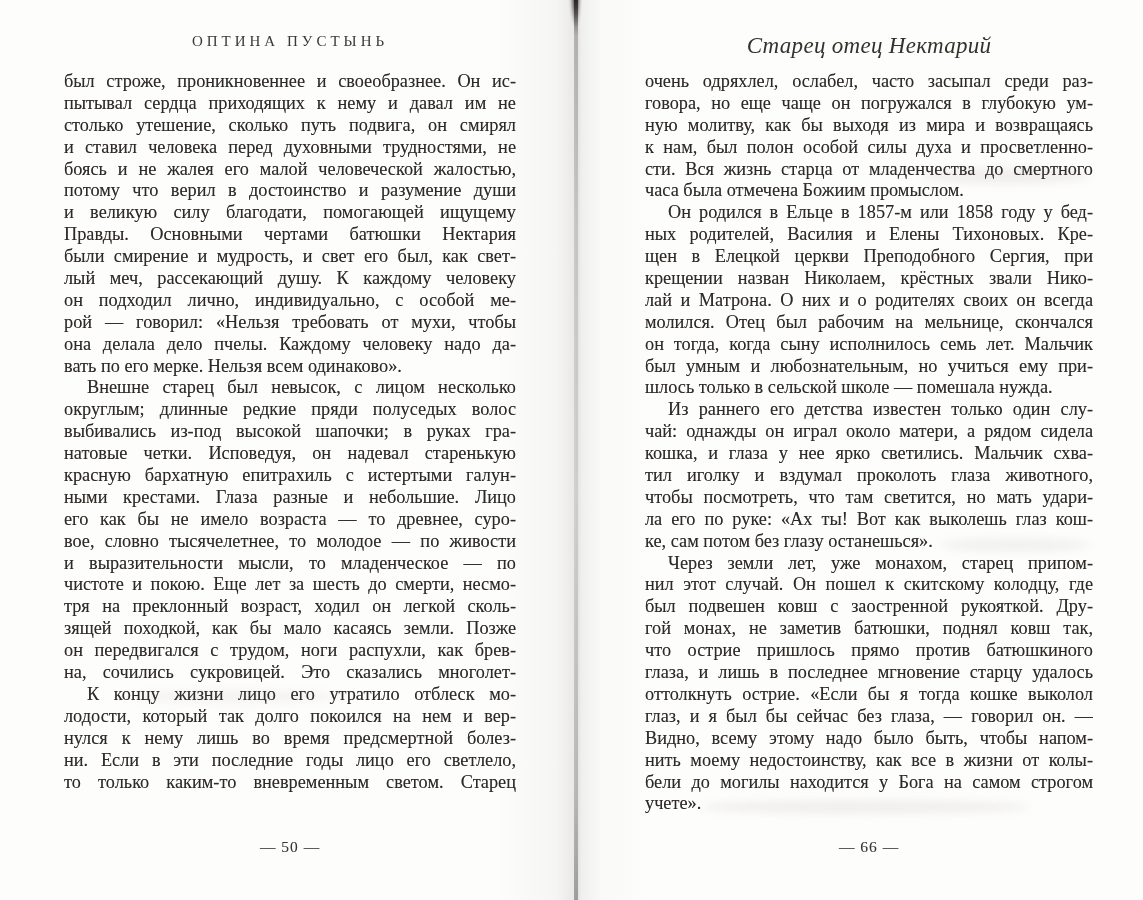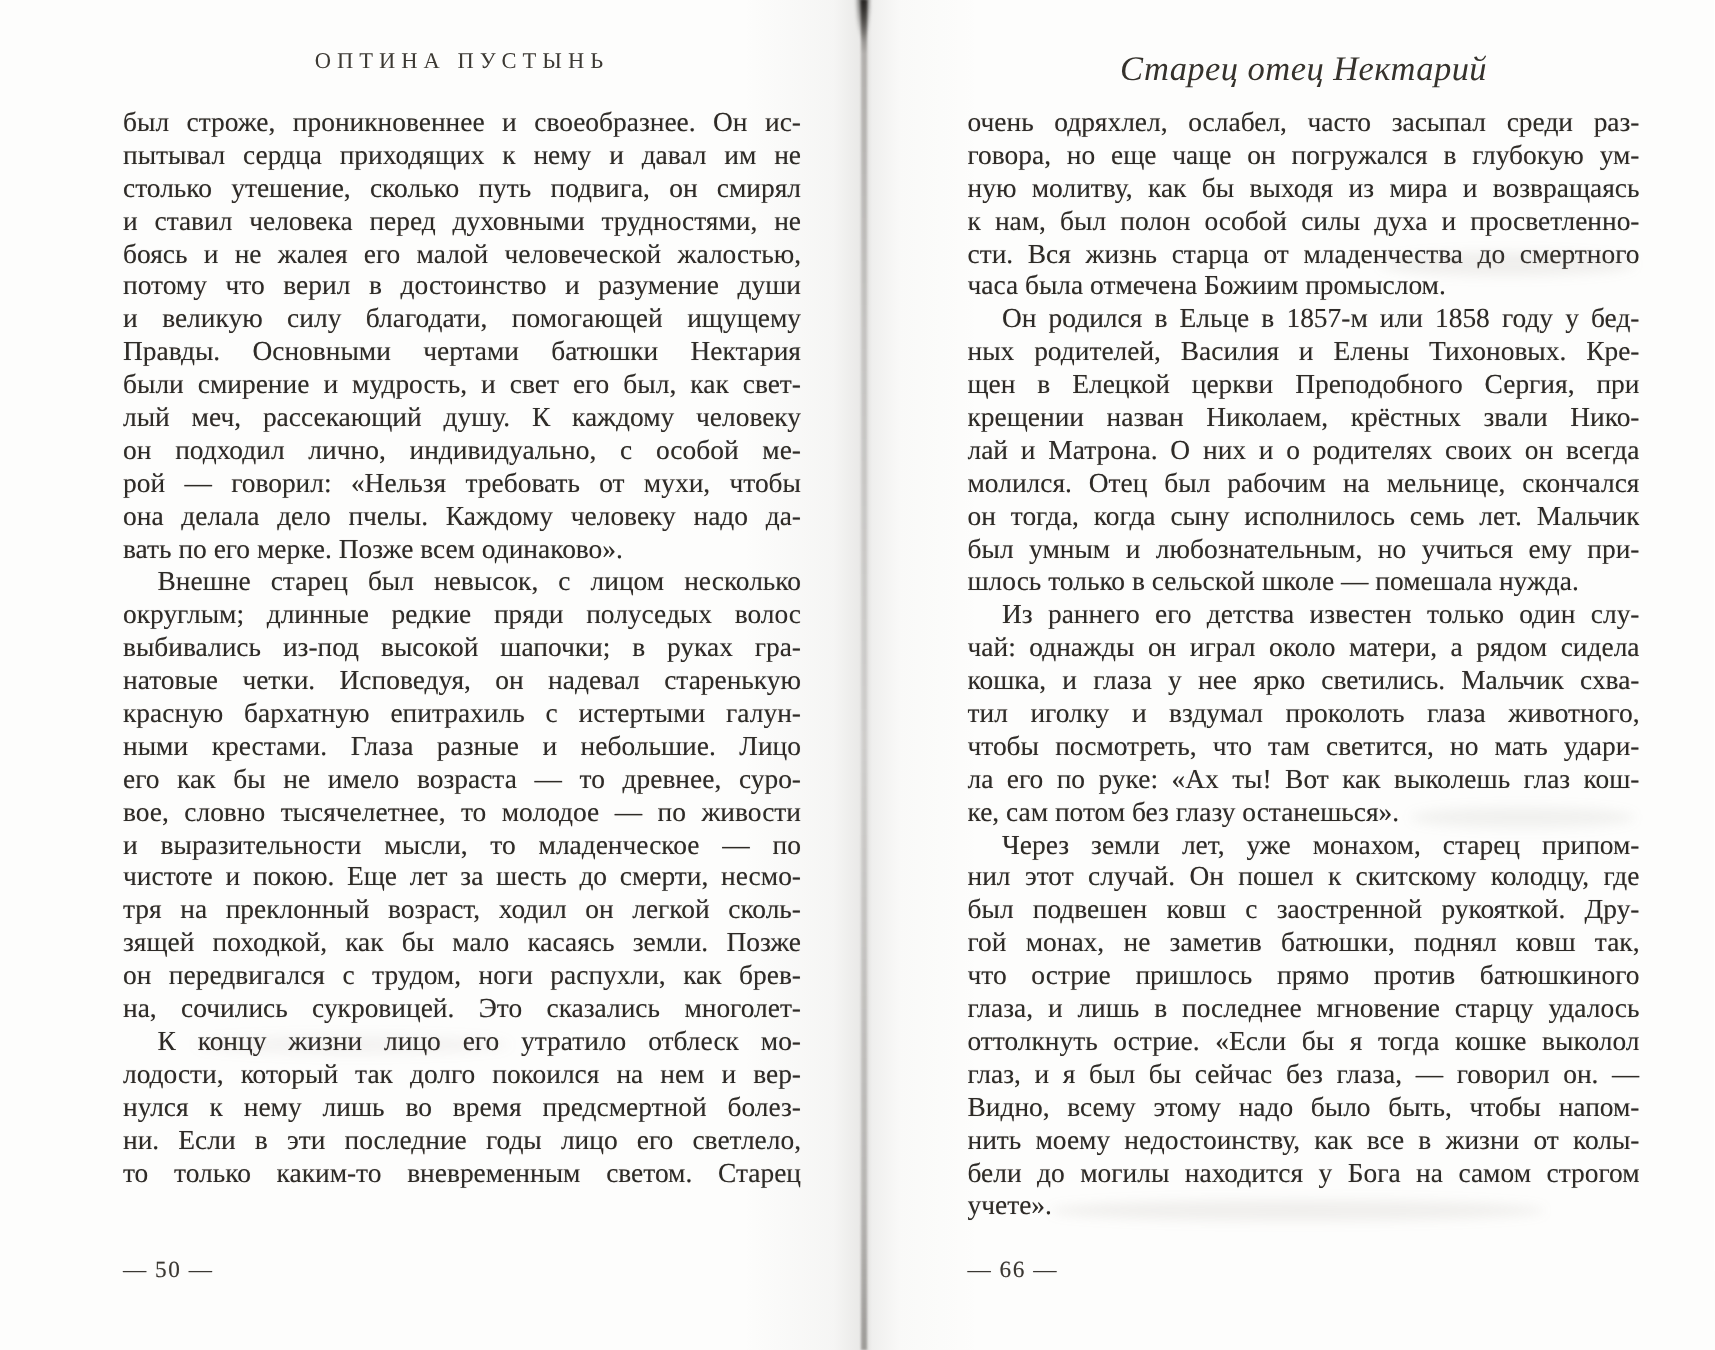--- a/index.html
+++ b/index.html
@@ -6,36 +6,36 @@
   .scan{
     position:relative;width:1143px;height:900px;overflow:hidden;
     background:#fdfdfc;
     font-family:"Liberation Serif","DejaVu Serif",serif;
     color:#2e2b27;
   }
   .page{position:absolute;top:0;height:900px;}
   .page-left{left:0;width:577px;}
   .page-right{left:577px;width:566px;}
   .col{position:absolute;top:0;height:900px;}
-  .page-left .col{left:82px;width:452px;}
+  .page-left .col{left:64px;width:452px;}
   .page-right .col{left:68px;width:448px;}
   .running-header{position:absolute;top:33px;left:0;width:100%;text-align:center;white-space:nowrap;}
   .header-caps{font-size:15px;letter-spacing:4px;color:#3c3933;}
   .header-italic{font-style:italic;font-size:23px;letter-spacing:0.3px;color:#35322c;}
   .page-body{position:absolute;top:71px;left:0;width:100%;}
   .line{
     height:21.9px;line-height:21.9px;font-size:18.3px;
     text-align:justify;text-align-last:justify;
     overflow:hidden;white-space:normal;
     text-shadow:0 0 0.5px rgba(62,56,48,0.45);
   }
   .line.par-end{text-align-last:left;}
   .line.indent{text-indent:23px;}
   .page-number{
-    position:absolute;top:838px;left:0;width:100%;text-align:left;
+    position:absolute;top:838px;left:0;width:100%;text-align:center;
     font-size:15.5px;letter-spacing:1px;color:#3a3732;
     text-shadow:0 0 0.5px rgba(62,56,48,0.4);
   }
   
   .gutter{
     position:absolute;left:495px;top:0;width:160px;height:900px;pointer-events:none;
     background:linear-gradient(90deg,
       rgba(0,0,0,0) 0%,
       rgba(60,55,50,0.04) 38%,
       rgba(60,55,50,0.10) 49%,
@@ -82,21 +82,21 @@
           <div class="line">и ставил человека перед духовными трудностями, не</div>
           <div class="line">боясь и не жалея его малой человеческой жалостью,</div>
           <div class="line">потому что верил в достоинство и разумение души</div>
           <div class="line">и великую силу благодати, помогающей ищущему</div>
           <div class="line">Правды. Основными чертами батюшки Нектария</div>
           <div class="line">были смирение и мудрость, и свет его был, как свет-</div>
           <div class="line">лый меч, рассекающий душу. К каждому человеку</div>
           <div class="line">он подходил лично, индивидуально, с особой ме-</div>
           <div class="line">рой — говорил: «Нельзя требовать от мухи, чтобы</div>
           <div class="line">она делала дело пчелы. Каждому человеку надо да-</div>
-          <div class="line par-end">вать по его мерке. Позже всем одинаково».</div>
+          <div class="line par-end">вать по его мерке. Нельзя всем одинаково».</div>
           <div class="line indent">Внешне старец был невысок, с лицом несколько</div>
           <div class="line">округлым; длинные редкие пряди полуседых волос</div>
           <div class="line">выбивались из-под высокой шапочки; в руках гра-</div>
           <div class="line">натовые четки. Исповедуя, он надевал старенькую</div>
           <div class="line">красную бархатную епитрахиль с истертыми галун-</div>
           <div class="line">ными крестами. Глаза разные и небольшие. Лицо</div>
           <div class="line">его как бы не имело возраста — то древнее, суро-</div>
           <div class="line">вое, словно тысячелетнее, то молодое — по живости</div>
           <div class="line">и выразительности мысли, то младенческое — по</div>
           <div class="line">чистоте и покою. Еще лет за шесть до смерти, несмо-</div>

